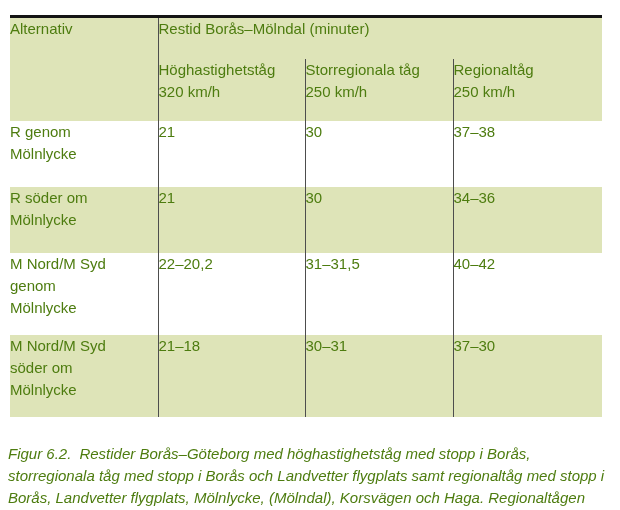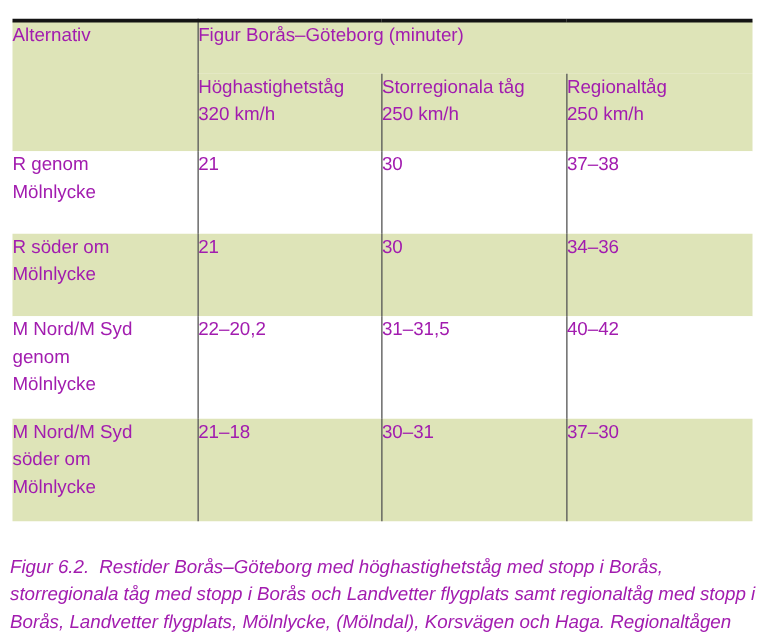--- a/index.html
+++ b/index.html
@@ -2,21 +2,21 @@
 <html style="--band-color: #dee4b8; --border-dark: #141414; --divider-color: #4d4d4d;"><head>
 <meta charset="utf-8">
 <style>
   html, body { margin: 0; padding: 0; background: #ffffff; }
   .page {
     position: relative;
     width: 620px;
     height: 510px;
     background: #fff;
     font-family: "Liberation Sans", "DejaVu Sans", sans-serif;
-    color: #a21caf;
+    color: #4d7c0f;
     overflow: hidden;
   }
   table.restid {
     position: absolute;
     left: 10px;
     top: 15px;
     width: 592px;
     border-collapse: collapse;
     table-layout: fixed;
     border-top: 3px solid var(--border-dark, #141414);
@@ -72,21 +72,21 @@
   <table class="restid">
     <colgroup>
       <col style="width:148px">
       <col style="width:147px">
       <col style="width:148px">
       <col style="width:149px">
     </colgroup>
     <tbody>
       <tr class="h-top">
         <td class="bg-band cell-head" rowspan="2">Alternativ</td>
-        <td class="bg-band cell-head vline" colspan="3">Figur Borås–Göteborg (minuter)</td>
+        <td class="bg-band cell-head vline" colspan="3">Restid Borås–Mölndal (minuter)</td>
       </tr>
       <tr class="h-sub">
         <td class="bg-band cell-subhead vline">Höghastighetståg
 320 km/h</td>
         <td class="bg-band cell-subhead vline">Storregionala tåg
 250 km/h</td>
         <td class="bg-band cell-subhead vline">Regionaltåg
 250 km/h</td>
       </tr>
 

